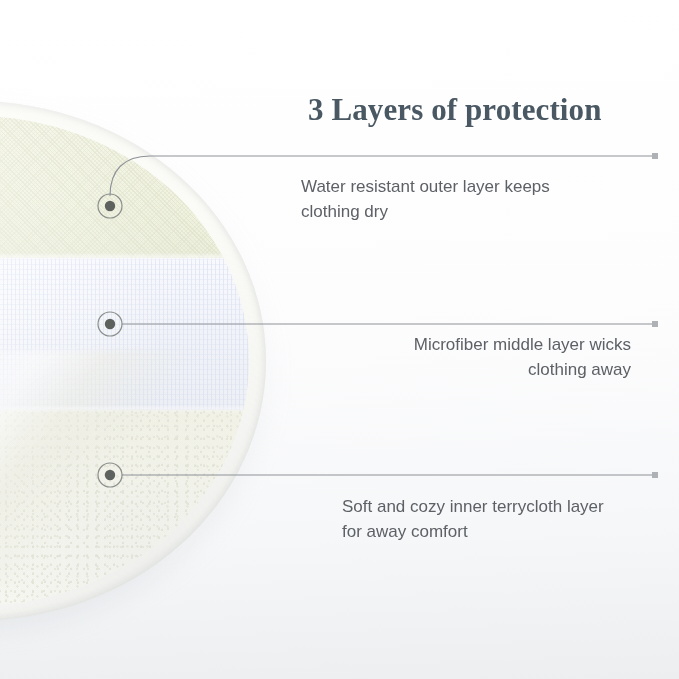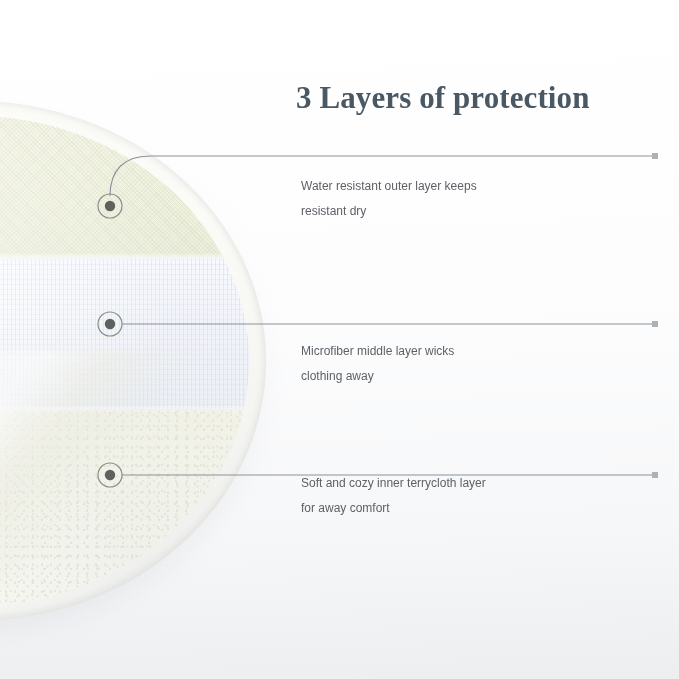--- a/index.html
+++ b/index.html
@@ -179,42 +179,42 @@
     left: 0; top: 0;
     width: 679px;
     height: 679px;
   }
 
   .page-title {
     position: absolute;
     left: 296px;
     top: 80px;
     width: 345px;
-    margin: 0;
+    margin: 12px;
     font-family: "Liberation Serif", "DejaVu Serif", serif;
     font-size: 31px;
     font-weight: 700;
     letter-spacing: 0.1px;
     color: #4a5863;
     white-space: nowrap;
   }
 
   .callout-text {
     position: absolute;
     left: 301px;
     width: 330px;
     font-family: "Liberation Sans", sans-serif;
-    font-size: 12px;
+    font-size: 17px;
     font-weight: 300;
     line-height: 25px;
     color: #5d6166;
   }
   .callout-text.c1 { top: 174px; }
-  .callout-text.c2 { top: 339px; }
-  .callout-text.c3 { top: 471px; }
+  .callout-text.c2 { top: 332px; text-align: right; }
+  .callout-text.c3 { top: 494px; margin-left: 41px; }
 
   .leader-svg {
     position: absolute;
     left: 0; top: 0;
     width: 679px;
     height: 679px;
     overflow: visible;
     pointer-events: none;
   }
 </style>
@@ -267,21 +267,21 @@
       <g>
         <circle cx="110" cy="475" r="12" fill="none" stroke="#8a8f8b" stroke-width="1.2"></circle>
         <circle cx="110" cy="475" r="5.2" fill="#5e625f"></circle>
       </g>
     </svg>
 
     <h1 class="page-title">3 Layers of protection</h1>
 
     <div class="callout-text c1">
       <div>Water resistant outer layer keeps</div>
-      <div>resistant dry</div>
+      <div>clothing dry</div>
     </div>
 
     <div class="callout-text c2">
       <div>Microfiber middle layer wicks</div>
       <div>clothing away</div>
     </div>
 
     <div class="callout-text c3">
       <div>Soft and cozy inner terrycloth layer</div>
       <div>for away comfort</div>

